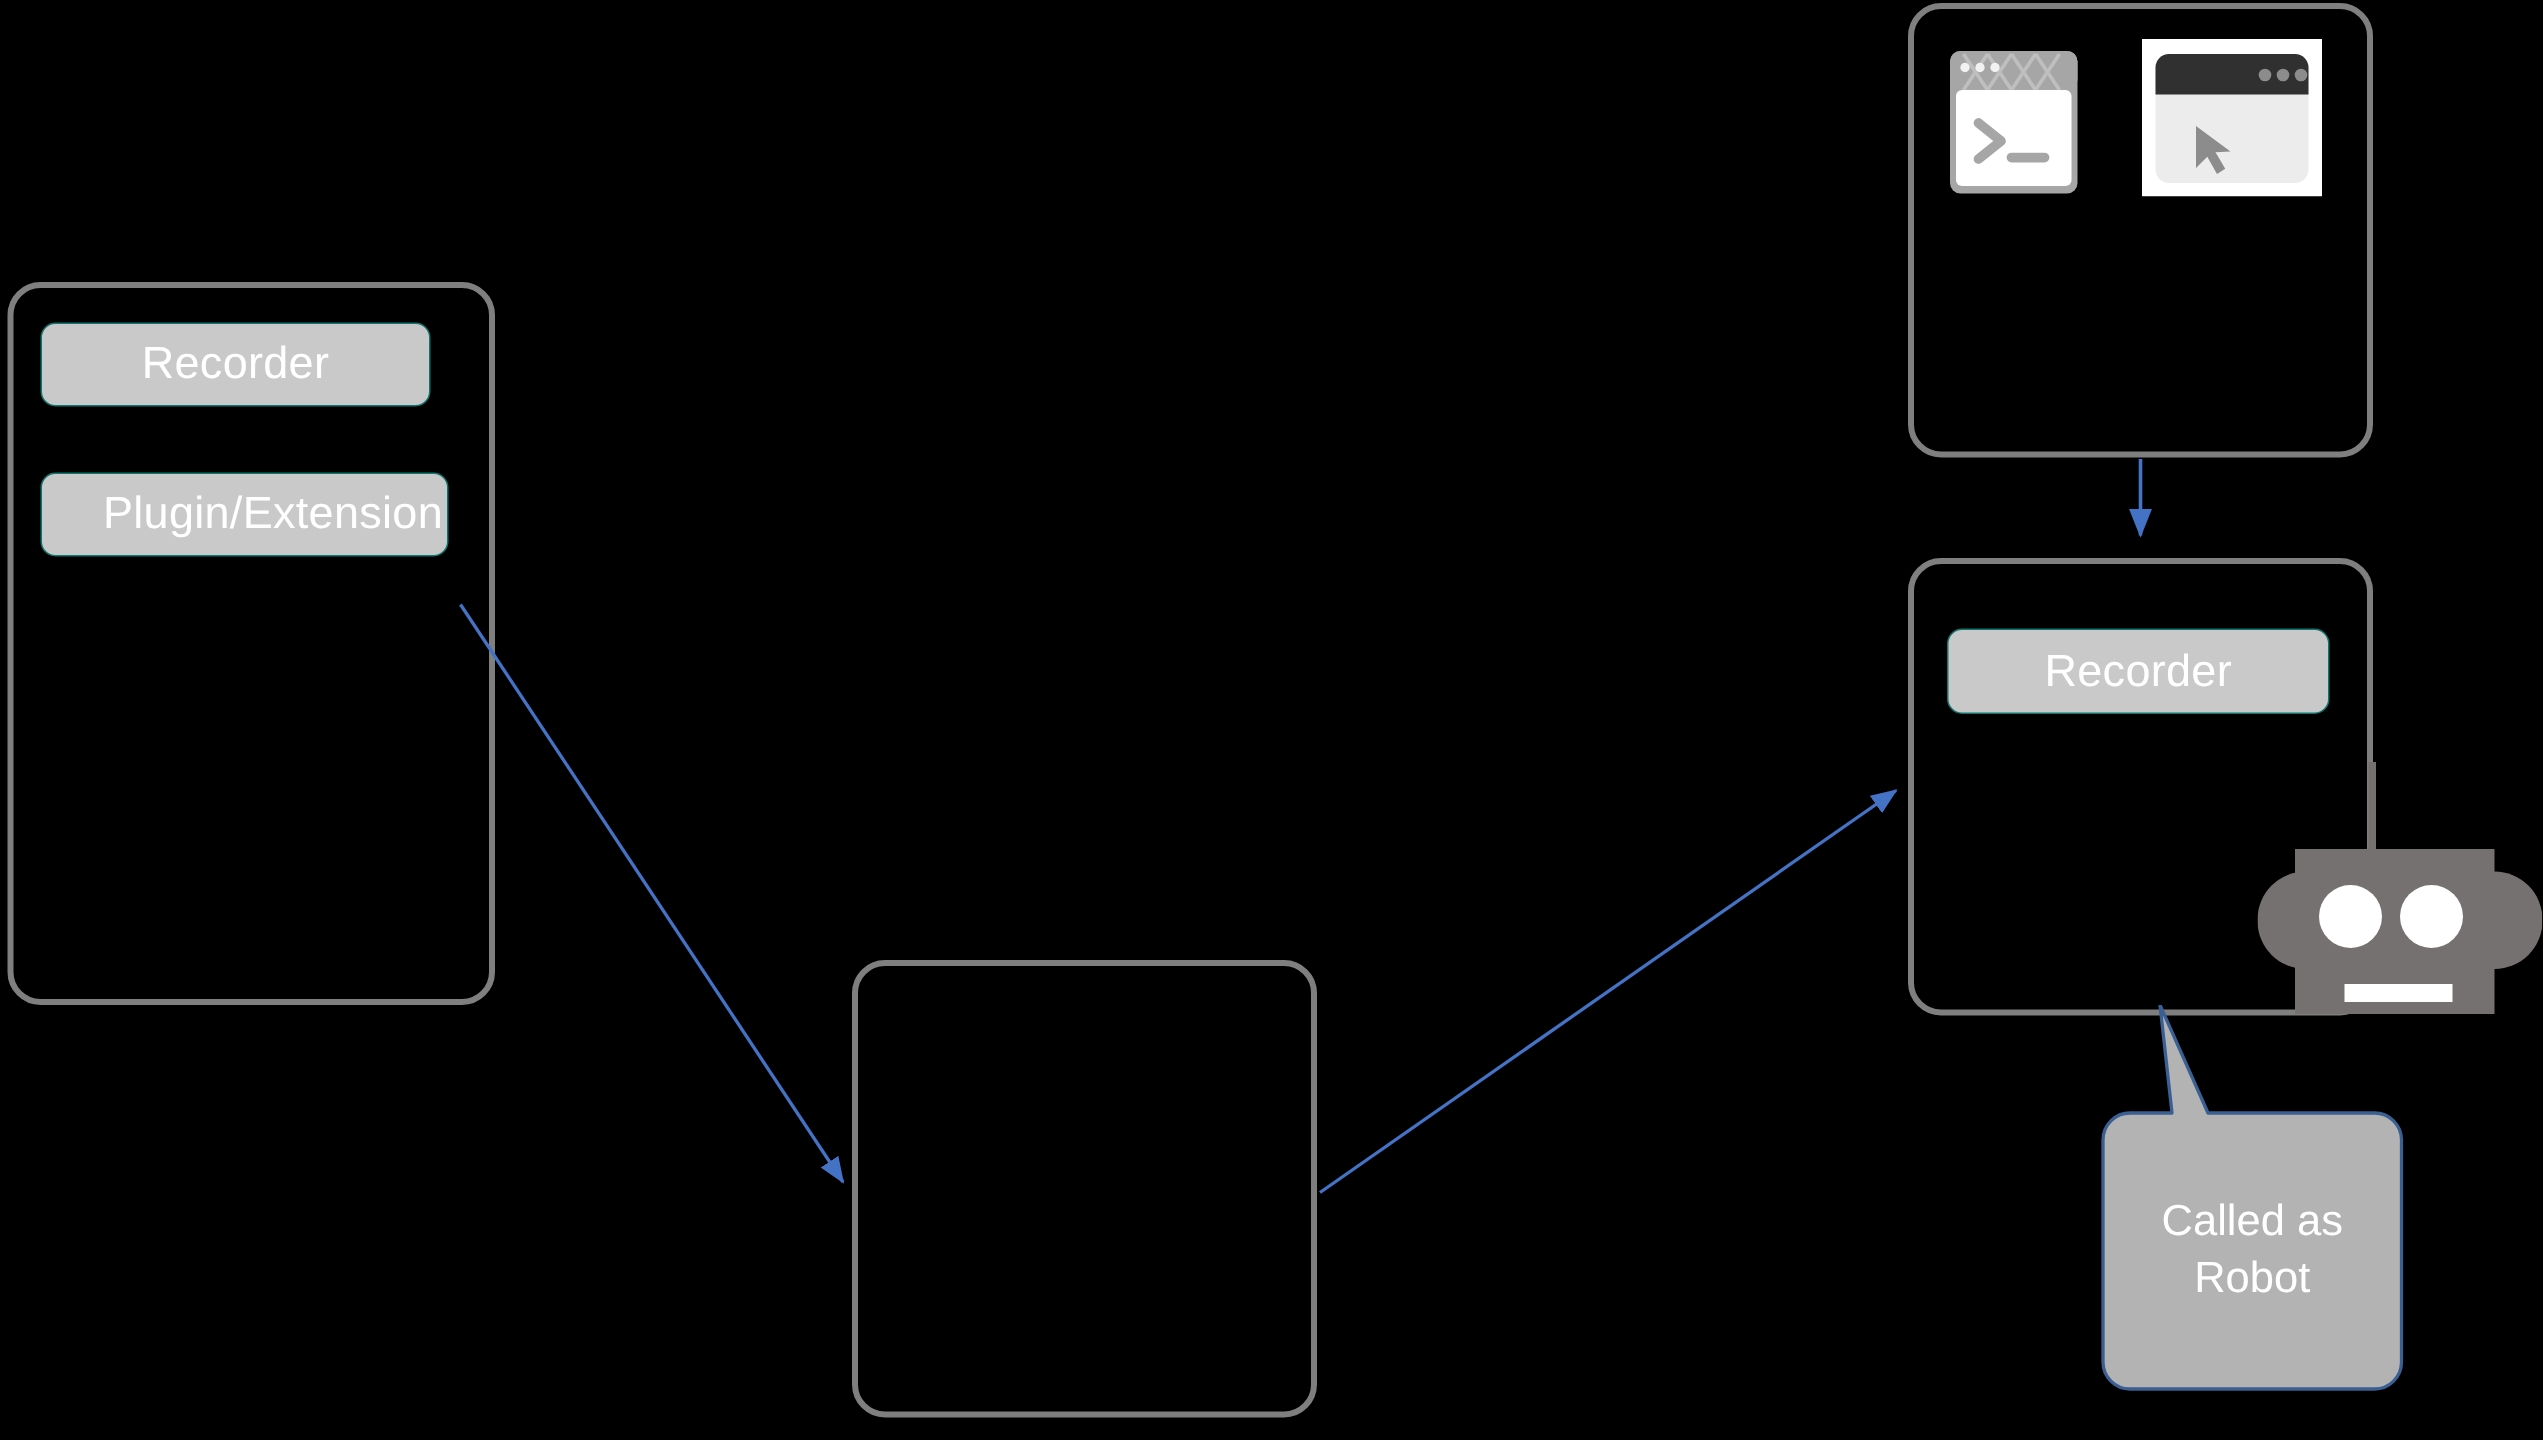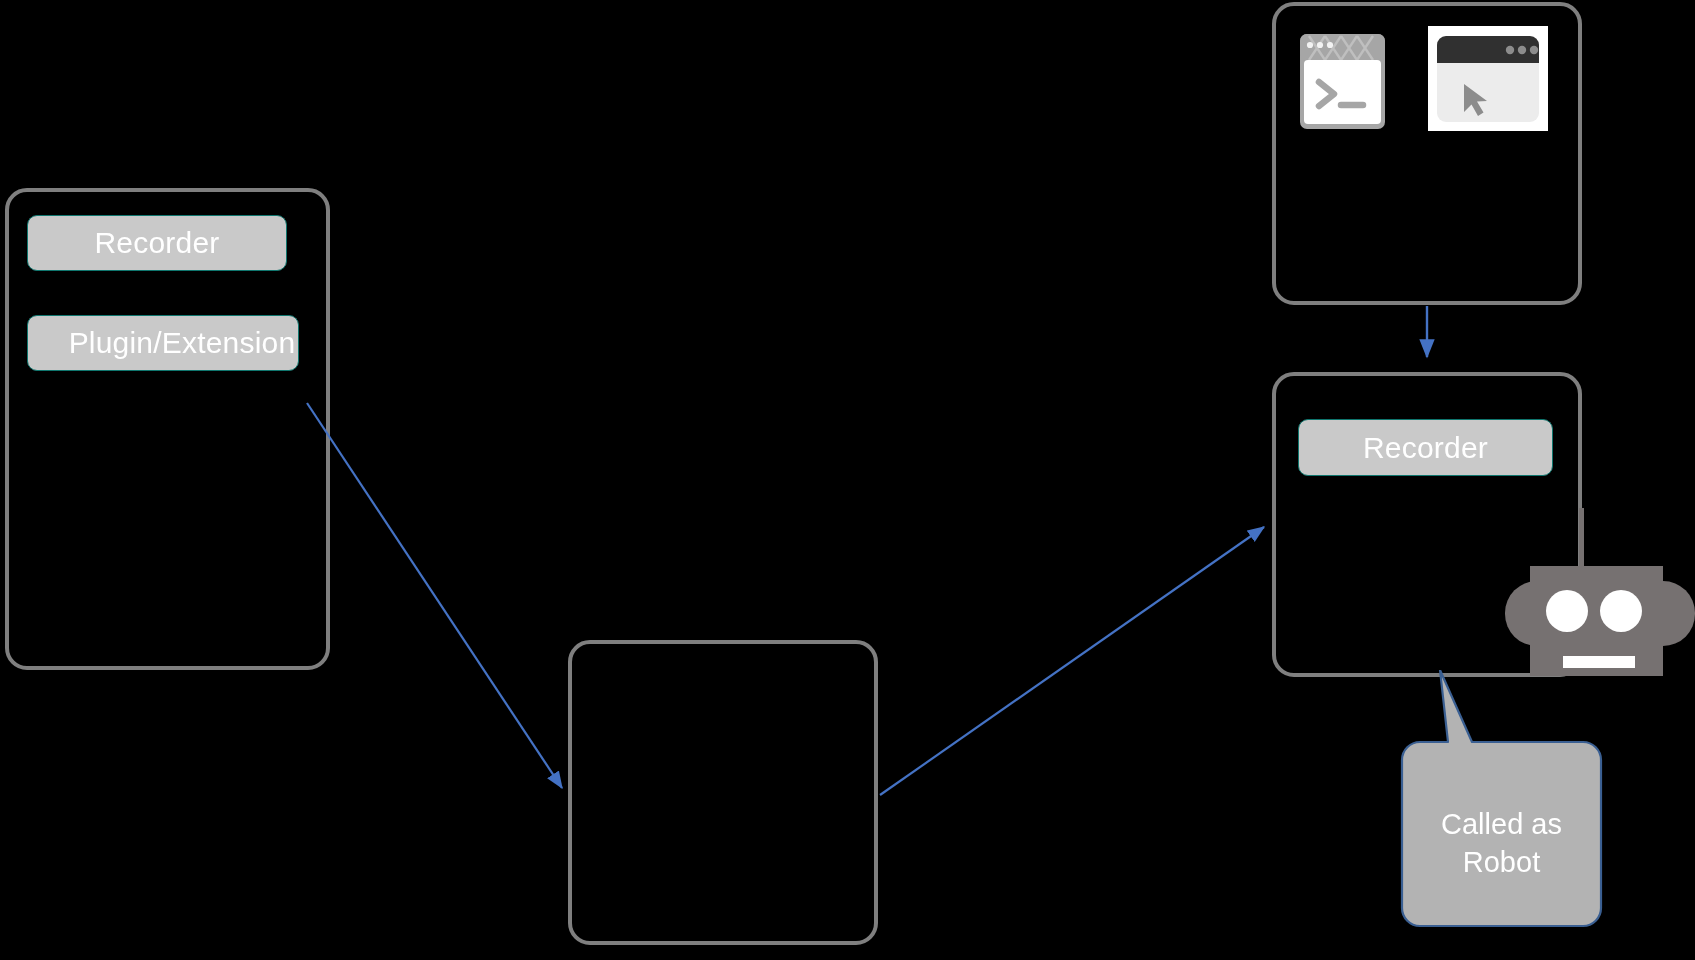--- a/index.html
+++ b/index.html
@@ -170,17 +170,17 @@
                L 60 0
                L 92 72
                L 203 72
                A 18 18 0 0 1 221 90
                L 221 238
                A 18 18 0 0 1 203 256
                L 40 256
                A 18 18 0 0 1 22 238
                Z" fill="#b3b3b3" stroke="#3a5f92" stroke-width="2.2" stroke-linejoin="round"></path>
     </svg>
-    <div class="bubble-text" style="left:22px; top:72px; width:199px; height:184px;margin-top:10px;">Called as
+    <div class="bubble-text" style="left:22px; top:72px; width:199px; height:184px;">Called as
 Robot</div>
   </div>
 
 </div>
 
 </body></html>

